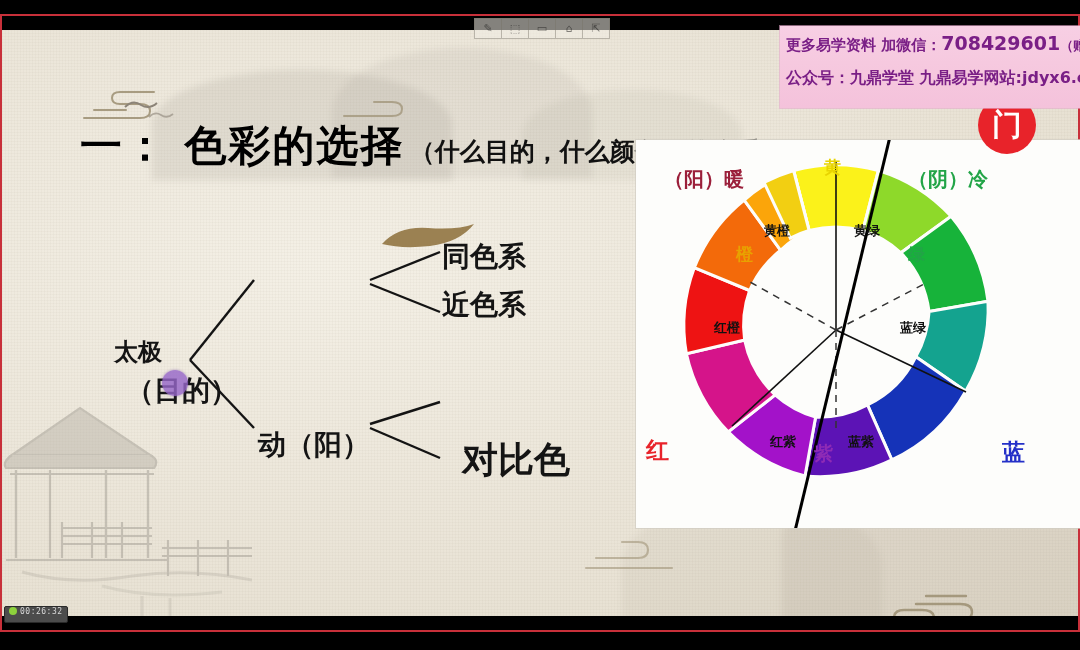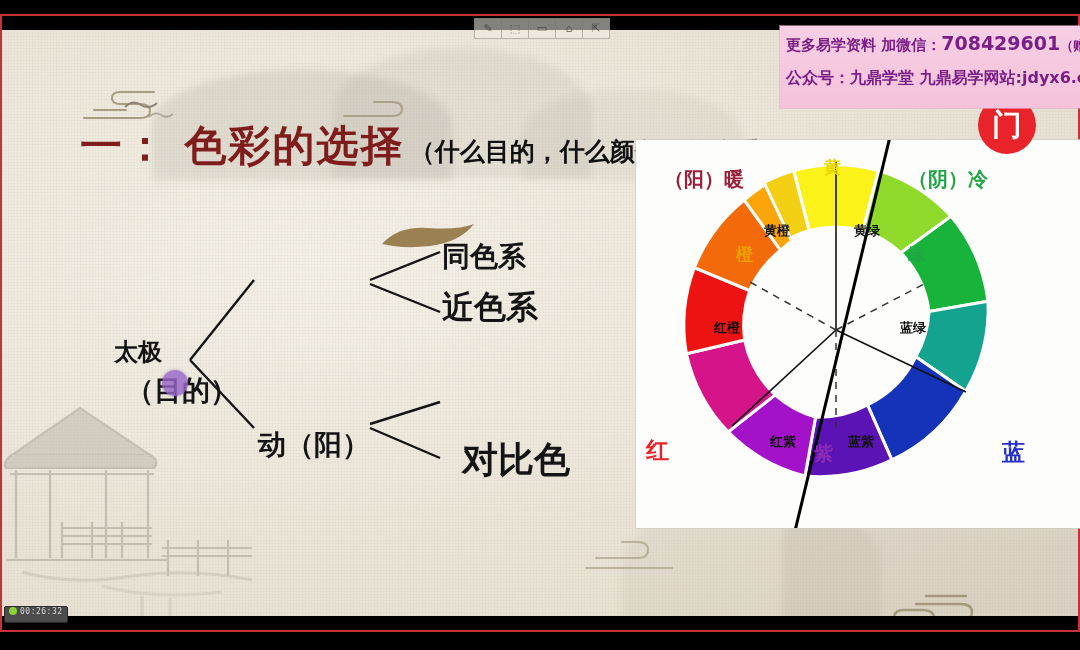--- a/index.html
+++ b/index.html
@@ -64,33 +64,33 @@
 
   
   .seal{position:absolute;left:978px;top:96px;width:58px;height:58px;border-radius:50%;
         background:#e8232a;display:flex;align-items:center;justify-content:center;
         color:#fff;font-size:30px;font-weight:bold;z-index:55;
         font-family:"DejaVu Serif","Liberation Serif",serif;}
 
   
   .title{position:absolute;left:78px;top:88px;z-index:30;white-space:nowrap;
          font-family:"DejaVu Serif","Liberation Serif",serif;}
-  .title .t-main{font-size:42px;font-weight:bold;color:#7f1d1d;letter-spacing:2px;}
+  .title .t-main{font-size:42px;font-weight:bold;color:#000000;letter-spacing:2px;}
   .title .t-sub{font-size:25px;font-weight:bold;color:#111;letter-spacing:0px;}
 
   
   .tree{position:absolute;left:0;top:0;width:620px;height:586px;z-index:25;}
   .node{position:absolute;white-space:nowrap;color:#141414;font-weight:bold;
         font-family:"DejaVu Serif","Liberation Serif",serif;}
   .n-root1{left:112px;top:306px;font-size:24px;}
   .n-root2{left:100px;top:342px;font-size:28px;margin-left:24px;}
   .n-jing{left:256px;top:234px;font-size:28px;}
   .n-dong{left:256px;top:396px;font-size:28px;}
   .n-tong{left:440px;top:208px;font-size:28px;}
-  .n-jin{left:440px;top:256px;font-size:32px;}
+  .n-jin{left:440px;top:256px;font-size:28px;}
   .n-yuan{left:440px;top:358px;font-size:28px;}
   .n-dui{left:460px;top:406px;font-size:36px;text-align:center;}
 
   .cursor-dot{position:absolute;left:160px;top:340px;width:26px;height:26px;
               border-radius:50%;background:rgba(150,103,200,.82);z-index:35;
               box-shadow:0 0 3px rgba(110,70,160,.5);}
 
   
   .leaf{position:absolute;left:378px;top:192px;width:96px;height:30px;z-index:24;}
 

